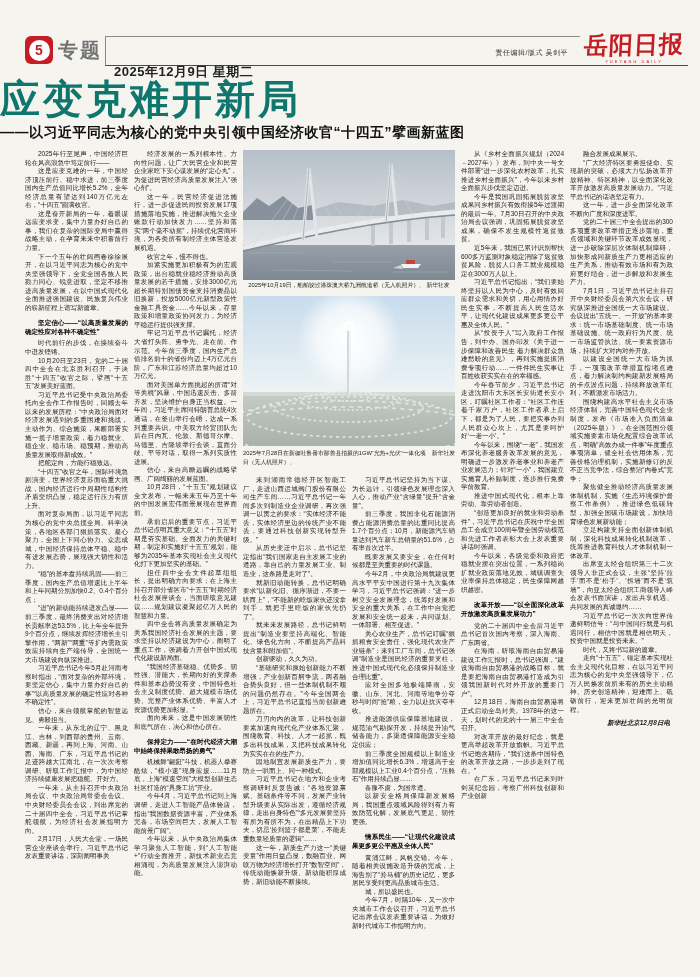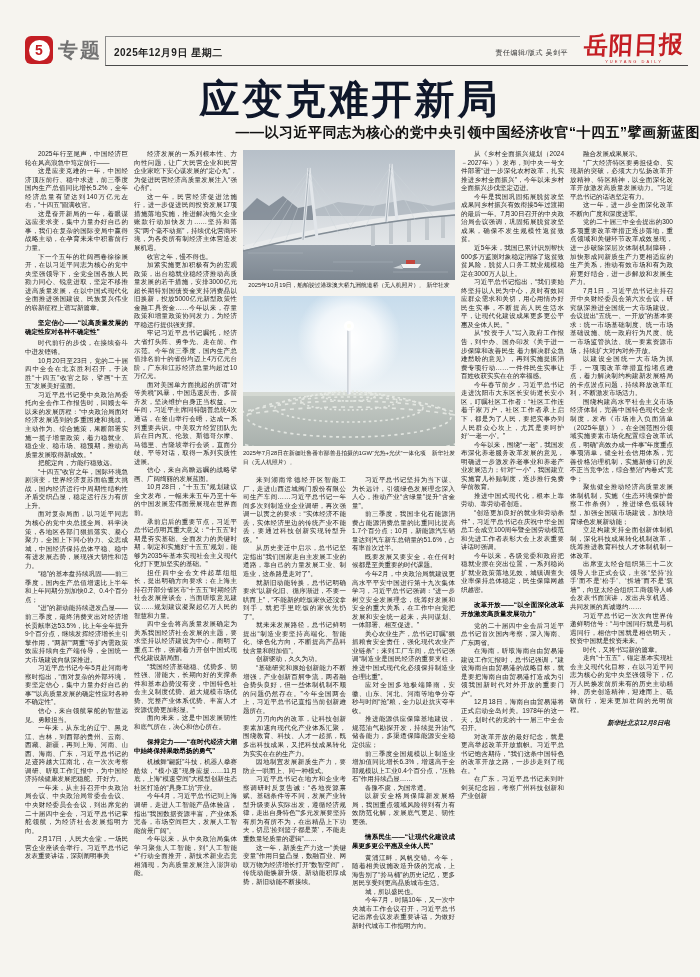--- a/index.html
+++ b/index.html
@@ -8,21 +8,21 @@
     background:#f6f4ef;
     font-family:"Liberation Sans","DejaVu Sans",sans-serif;
     color:#1c1c1c;
   }
   
   .hdr-strip{
     position:absolute;left:105px;top:36px;width:583px;height:30px;
     border-top:1px solid #8a8a8a;border-bottom:1px solid #4a4a4a;border-left:1px solid #8a8a8a;
     box-sizing:border-box;
   }
-  .hdr-date{position:absolute;left:8px;top:9px;font-size:10px;font-weight:700;color:#222;letter-spacing:.5px;}
+  .hdr-date{position:absolute;left:8px;top:26px;font-size:13px;font-weight:700;color:#222;letter-spacing:.5px;}
   .hdr-editor{position:absolute;right:120px;top:11px;font-size:7px;color:#333;letter-spacing:.5px;}
   .badge-wrap{position:absolute;left:25px;top:33px;height:34px;display:flex;align-items:center;gap:5px;}
   .badge-num{
     width:28px;height:28px;background:#c41e24;border-radius:6px;
     display:flex;align-items:center;justify-content:center;
   }
   .badge-circle{
     width:21px;height:21px;border-radius:50%;background:#fff;
     display:flex;align-items:center;justify-content:center;
     font-size:14px;font-weight:900;color:#c41e24;
@@ -33,25 +33,25 @@
     background:#f6f4ef;padding:0 2px;
   }
   .masthead-logo{
     font-family:"DejaVu Serif","Liberation Serif",serif;
     font-size:24px;font-weight:900;color:#c41e24;letter-spacing:1px;
     transform:skewX(-4deg) rotate(-1deg);line-height:1;
   }
   .masthead-sub{font-size:4px;color:#c41e24;letter-spacing:2px;margin-top:2px;}
   
   .headline{
-    position:absolute;left:0;right:0;top:78px;text-align:center;
-    font-size:40px;font-weight:900;color:#0f172a;letter-spacing:3px;line-height:1.05;
+    position:absolute;left:0;right:0;top:78px;text-align:left;
+    font-size:40px;font-weight:900;color:#0f766e;letter-spacing:3px;line-height:1.05;
   }
   .subtitle{
-    position:absolute;left:15px;right:0;top:124px;text-align:right;
+    position:absolute;left:0;right:0;top:124px;text-align:left;
     font-size:14px;font-weight:700;color:#111;letter-spacing:.5px;
   }
   
   .col{
     position:absolute;top:150px;width:103px;height:818px;overflow:hidden;
   }
   .col-short{top:476px;height:490px;}
   .para{
     font-size:6.5px;line-height:8.55px;margin:0;text-align:justify;
     text-indent:2em;color:#1c1c1c;

